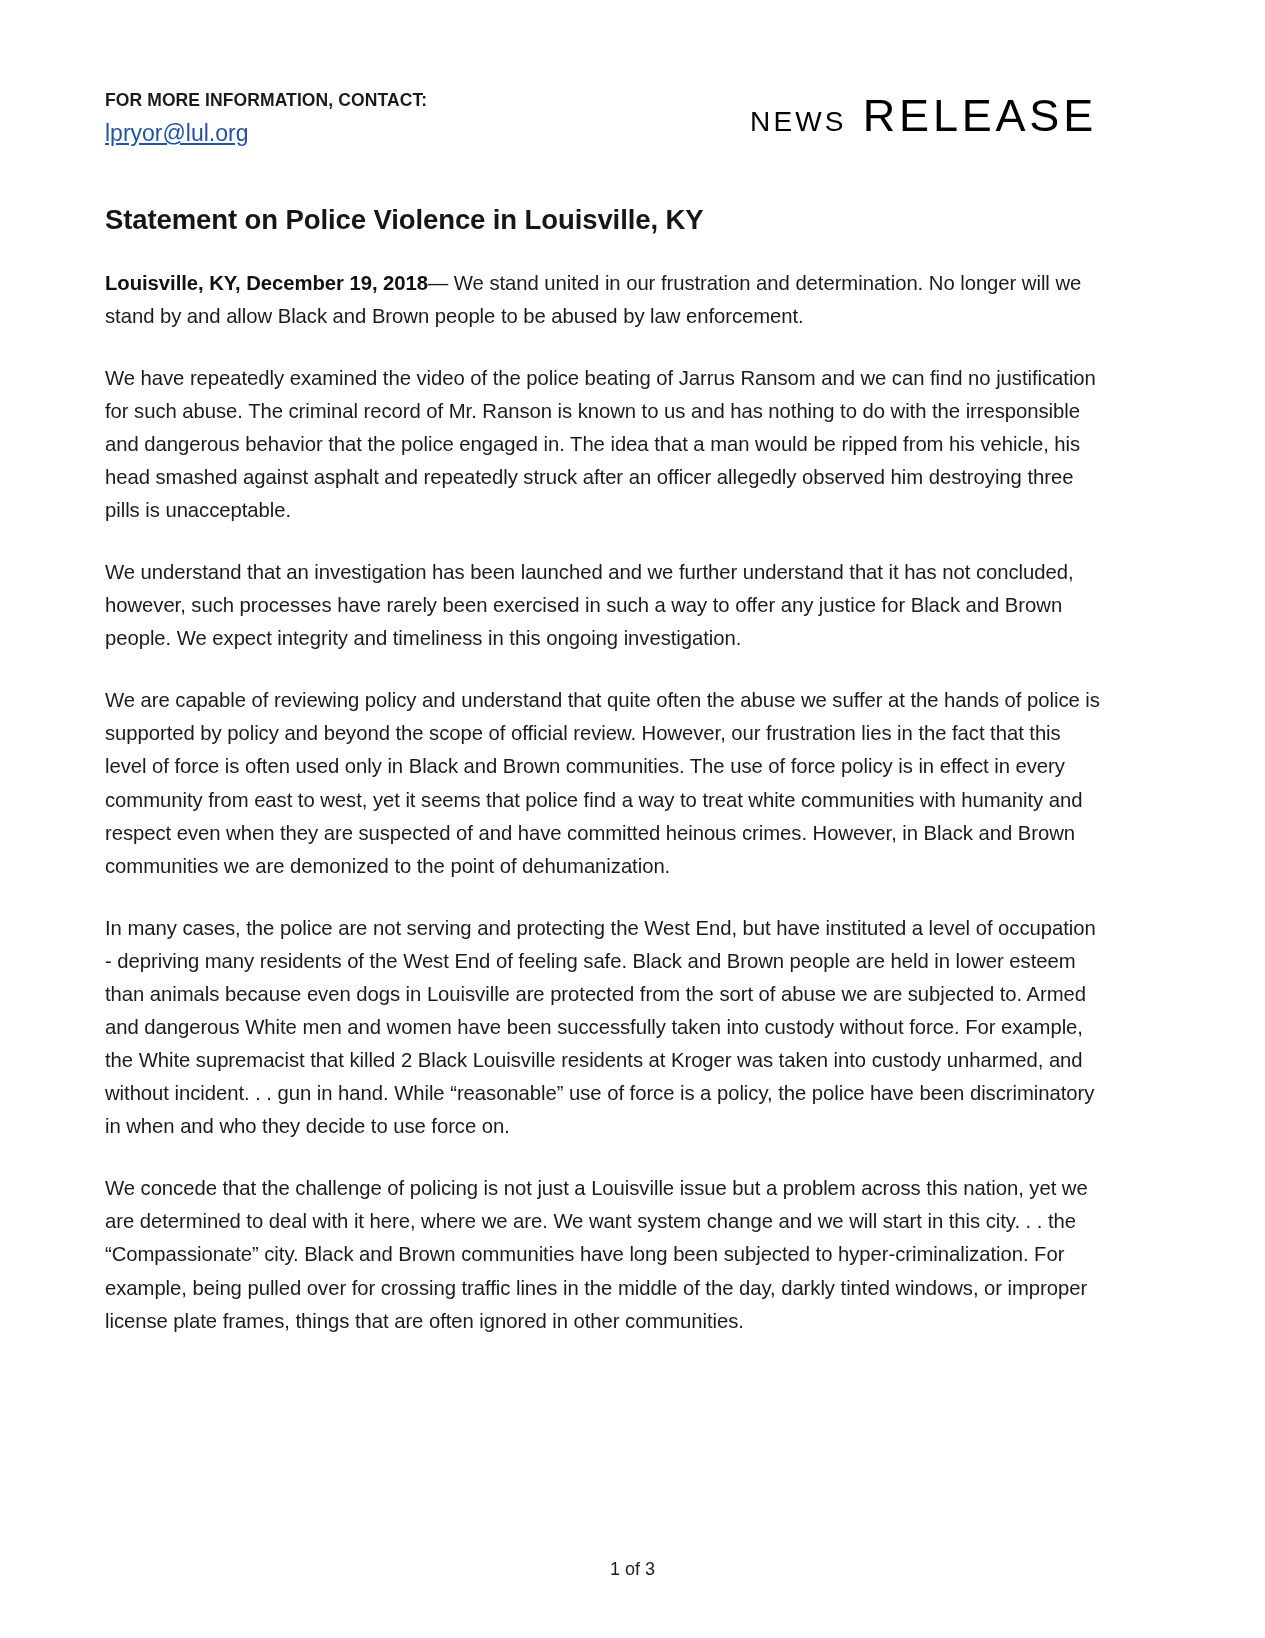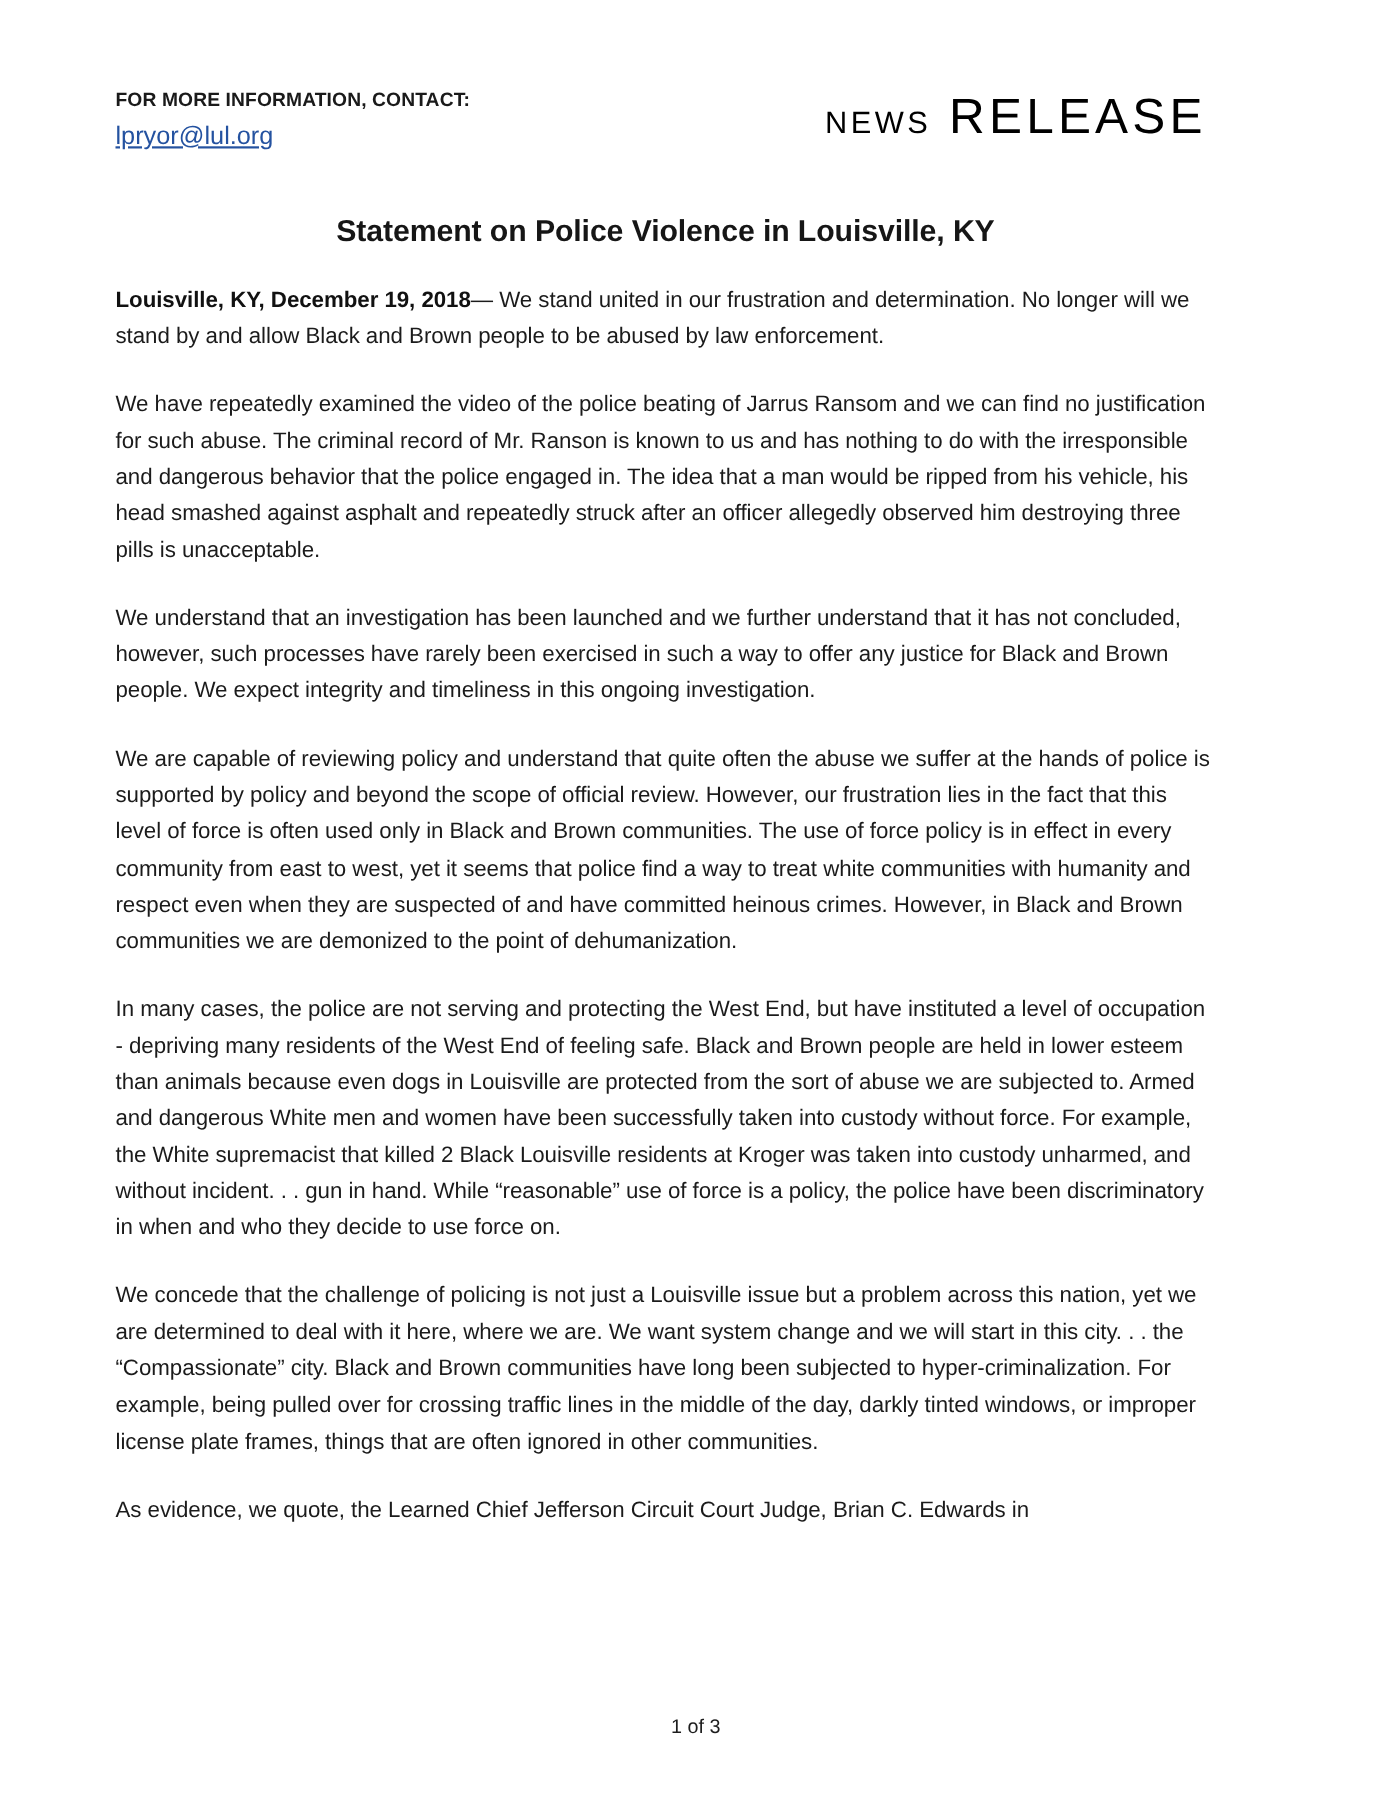--- a/index.html
+++ b/index.html
@@ -17,21 +17,21 @@
     width: 1265px;
     height: 1638px;
     margin: 0 auto;
     background: #ffffff;
     box-sizing: border-box;
     overflow: hidden;
   }
   .content {
     position: absolute;
     left: 105px;
-    top: 78px;
+    top: 88px;
     width: 1000px;
   }
 
   
   .doc-header {
     display: flex;
     align-items: flex-start;
     justify-content: space-between;
     width: 100%;
     margin-bottom: 0;
@@ -66,21 +66,21 @@
   }
   .news-release .nr-light {
     font-size: 45px;
     font-weight: normal;
     letter-spacing: 3.8px;
     color: #000000;
   }
 
   
   .doc-title {
-    text-align: center;
+    text-align: left;
     font-size: 27.5px;
     font-weight: bold;
     color: #161616;
     margin: 54px 0 0 0;
     letter-spacing: -0.1px;
   }
 
   
   .body-copy {
     margin-top: 31px;
@@ -135,21 +135,20 @@
 
     <div class="body-copy">
 
       <p class="para"><span class="dateline">Louisville, KY, December 19, 2018</span><span>— We stand united in our frustration and determination. No longer will we stand by and allow Black and Brown people to be abused by law enforcement.</span></p>
 
       <p class="para">We have repeatedly examined the video of the police beating of Jarrus Ransom and we can find no justification for such abuse. The criminal record of Mr. Ranson is known to us and has nothing to do with the irresponsible and dangerous behavior that the police engaged in. The idea that a man would be ripped from his vehicle, his head smashed against asphalt and repeatedly struck after an officer allegedly observed him destroying three pills is unacceptable.</p>
       <p class="para">We understand that an investigation has been launched and we further understand that it has not concluded, however, such processes have rarely been exercised in such a way to offer any justice for Black and Brown people. We expect integrity and timeliness in this ongoing investigation.</p>
       <p class="para">We are capable of reviewing policy and understand that quite often the abuse we suffer at the hands of police is supported by policy and beyond the scope of official review. However, our frustration lies in the fact that this level of force is often used only in Black and Brown communities. The use of force policy is in effect in every community from east to west, yet it seems that police find a way to treat white communities with humanity and respect even when they are suspected of and have committed heinous crimes. However, in Black and Brown communities we are demonized to the point of dehumanization.</p>
       <p class="para">In many cases, the police are not serving and protecting the West End, but have instituted a level of occupation - depriving many residents of the West End of feeling safe. Black and Brown people are held in lower esteem than animals because even dogs in Louisville are protected from the sort of abuse we are subjected to. Armed and dangerous White men and women have been successfully taken into custody without force. For example, the White supremacist that killed 2 Black Louisville residents at Kroger was taken into custody unharmed, and without incident. . . gun in hand. While “reasonable” use of force is a policy, the police have been discriminatory in when and who they decide to use force on.</p>
       <p class="para">We concede that the challenge of policing is not just a Louisville issue but a problem across this nation, yet we are determined to deal with it here, where we are. We want system change and we will start in this city. . . the “Compassionate” city. Black and Brown communities have long been subjected to hyper-criminalization. For example, being pulled over for crossing traffic lines in the middle of the day, darkly tinted windows, or improper license plate frames, things that are often ignored in other communities.</p>
-      <p class="para">As evidence, we quote, the Learned Chief Jefferson Circuit Court Judge, Brian C. Edwards in</p>
 
     </div>
   </div>
 
   <div class="page-footer">
     <span class="page-number">1 of 3</span>
   </div>
 
 </div>
 

